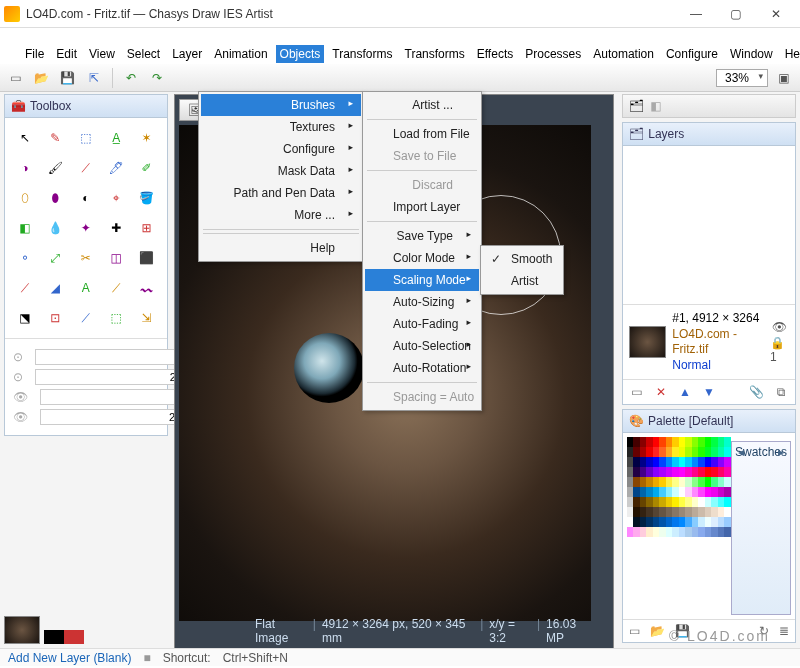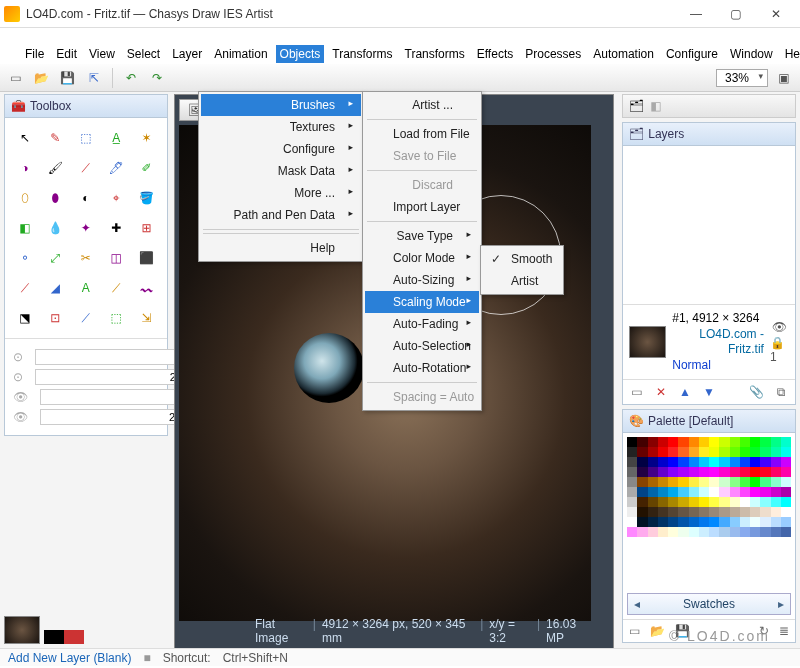--- a/index.html
+++ b/index.html
@@ -42,26 +42,26 @@
 .thumb.grad{background:linear-gradient(135deg,#fff,#00f);}
 .canvas-status{ position:absolute; left:80px; bottom:6px; right:20px; color:#cde; font-size:11px; display:flex; gap:6px;}
 .canvas-status span.sep{color:#789;}
 
 .right { position:absolute; right:4px; top:2px; width:174px; display:flex; flex-direction:column; gap:4px;}
 .panel { background:#fff; border:1px solid #b8c8d8;}
 .layers-body { height:158px; background:#fff;}
 .layer-entry { display:flex; padding:6px; gap:6px; border-top:1px solid #ddd; align-items:center;}
 .layer-thumb{width:42px;height:32px;background:radial-gradient(circle,#6b5542,#1a1410);border:1px solid #888;}
 .layer-info{font-size:10px; line-height:1.3;}
-.layer-info .nm{color:#0369a1;text-align:right;}
+.layer-info .nm{color:#a16207;}
 .layer-info .mode{color:#1040d0;}
 .layer-extra{margin-left:auto; display:flex;flex-direction:column;align-items:center;gap:2px;color:#555;font-size:10px;}
 .panel-actions{display:flex; gap:8px; padding:4px 6px; border-top:1px solid #ddd;}
 .panel-actions span{width:16px;height:16px;display:flex;align-items:center;justify-content:center;color:#666;}
-.palette-body{height:186px; padding:4px; display:flex; flex-direction:column;}
+.palette-body{height:186px; padding:4px; display:flex; }
 .swatch-grid{flex:1; display:grid; grid-template-columns:repeat(16,1fr); grid-auto-rows:10px; gap:0;}
 .sw{width:100%;height:100%;}
 .swatch-btn{margin-top:4px;border:1px solid #aac;background:linear-gradient(#f8faff,#e0ecf8);text-align:center;padding:3px;color:#246;position:relative;}
 .swatch-btn::before{content:"◂";position:absolute;left:6px;color:#468;}
 .swatch-btn::after{content:"▸";position:absolute;right:6px;color:#468;}
 .palette-actions{display:flex;gap:10px;padding:4px 6px;border-top:1px solid #ddd;color:#666;}
 
 .menu { position:absolute; background:#f4f4f4; border:1px solid #999; box-shadow:2px 2px 4px rgba(0,0,0,.25); padding:2px; z-index:100;}
 .menu-item { padding:4px 26px 4px 28px; position:relative; white-space:nowrap; color:#222;text-align:right;}
 .menu-item.hl { background:#2a80d8; color:#fff;}
@@ -426,39 +426,39 @@
         <span>≣</span>
       </div>
     </div>
   </div>
 
   <div class="menu menu1" id="menu1">
       <div class="menu-item sub hl">Brushes</div>
       <div class="menu-item sub">Textures</div>
       <div class="menu-item sub">Configure</div>
       <div class="menu-item sub">Mask Data</div>
+      <div class="menu-item sub">Path and Pen Data</div>
       <div class="menu-item sub">More ...</div>
-      <div class="menu-item sub">Path and Pen Data</div>
       <div class="menu-sep"></div>
       <div class="menu-sep"></div>
       <div class="menu-item">Help</div>
     </div>
   <div class="menu menu2" id="menu2">
       <div class="menu-item">Artist ...</div>
       <div class="menu-sep"></div>
       <div class="menu-item">Load from File</div>
       <div class="menu-item dis">Save to File</div>
       <div class="menu-sep"></div>
       <div class="menu-item dis">Discard</div>
       <div class="menu-item">Import Layer</div>
       <div class="menu-sep"></div>
       <div class="menu-item sub">Save Type</div>
       <div class="menu-item sub">Color Mode</div>
+      <div class="menu-item sub hl">Scaling Mode</div>
       <div class="menu-item sub">Auto-Sizing</div>
-      <div class="menu-item sub hl">Scaling Mode</div>
       <div class="menu-item sub">Auto-Fading</div>
       <div class="menu-item sub">Auto-Selection</div>
       <div class="menu-item sub">Auto-Rotation</div>
       <div class="menu-sep"></div>
       <div class="menu-item dis">Spacing = Auto</div>
     </div>
   <div class="menu menu3" id="menu3">
       <div class="menu-item chk">Smooth</div>
       <div class="menu-item">Artist</div>
     </div>

